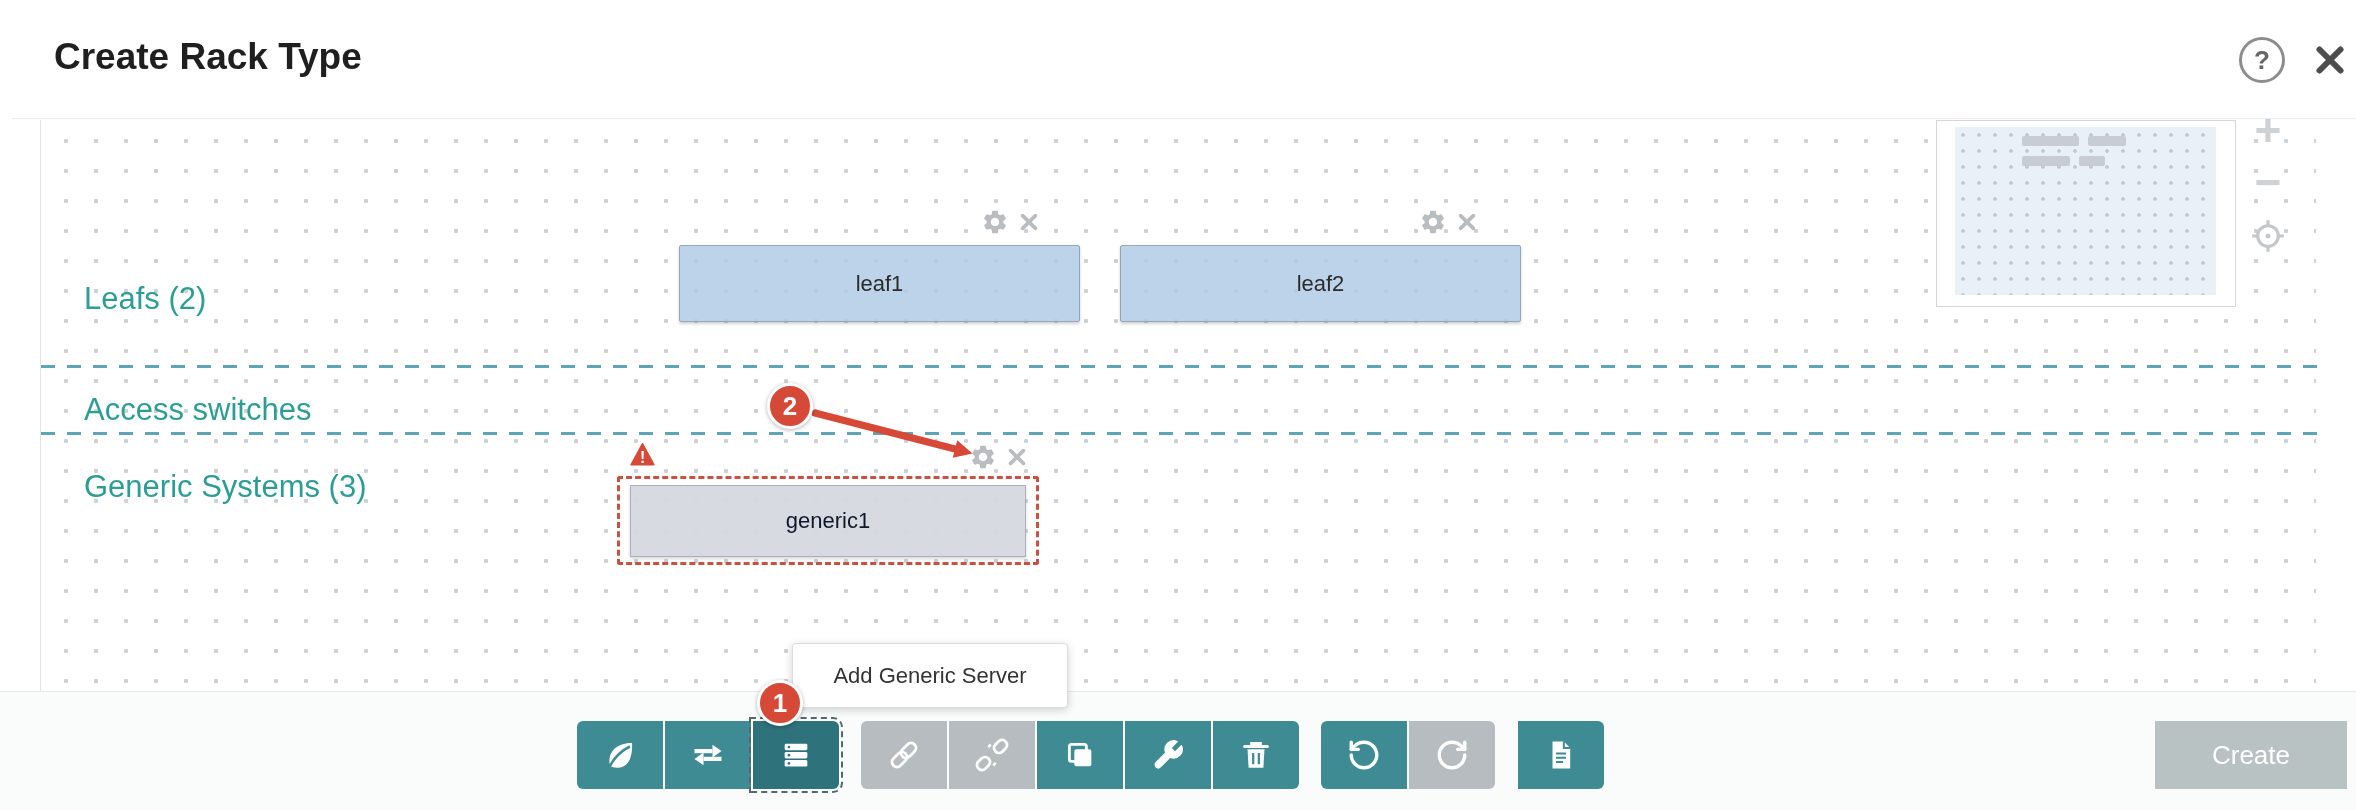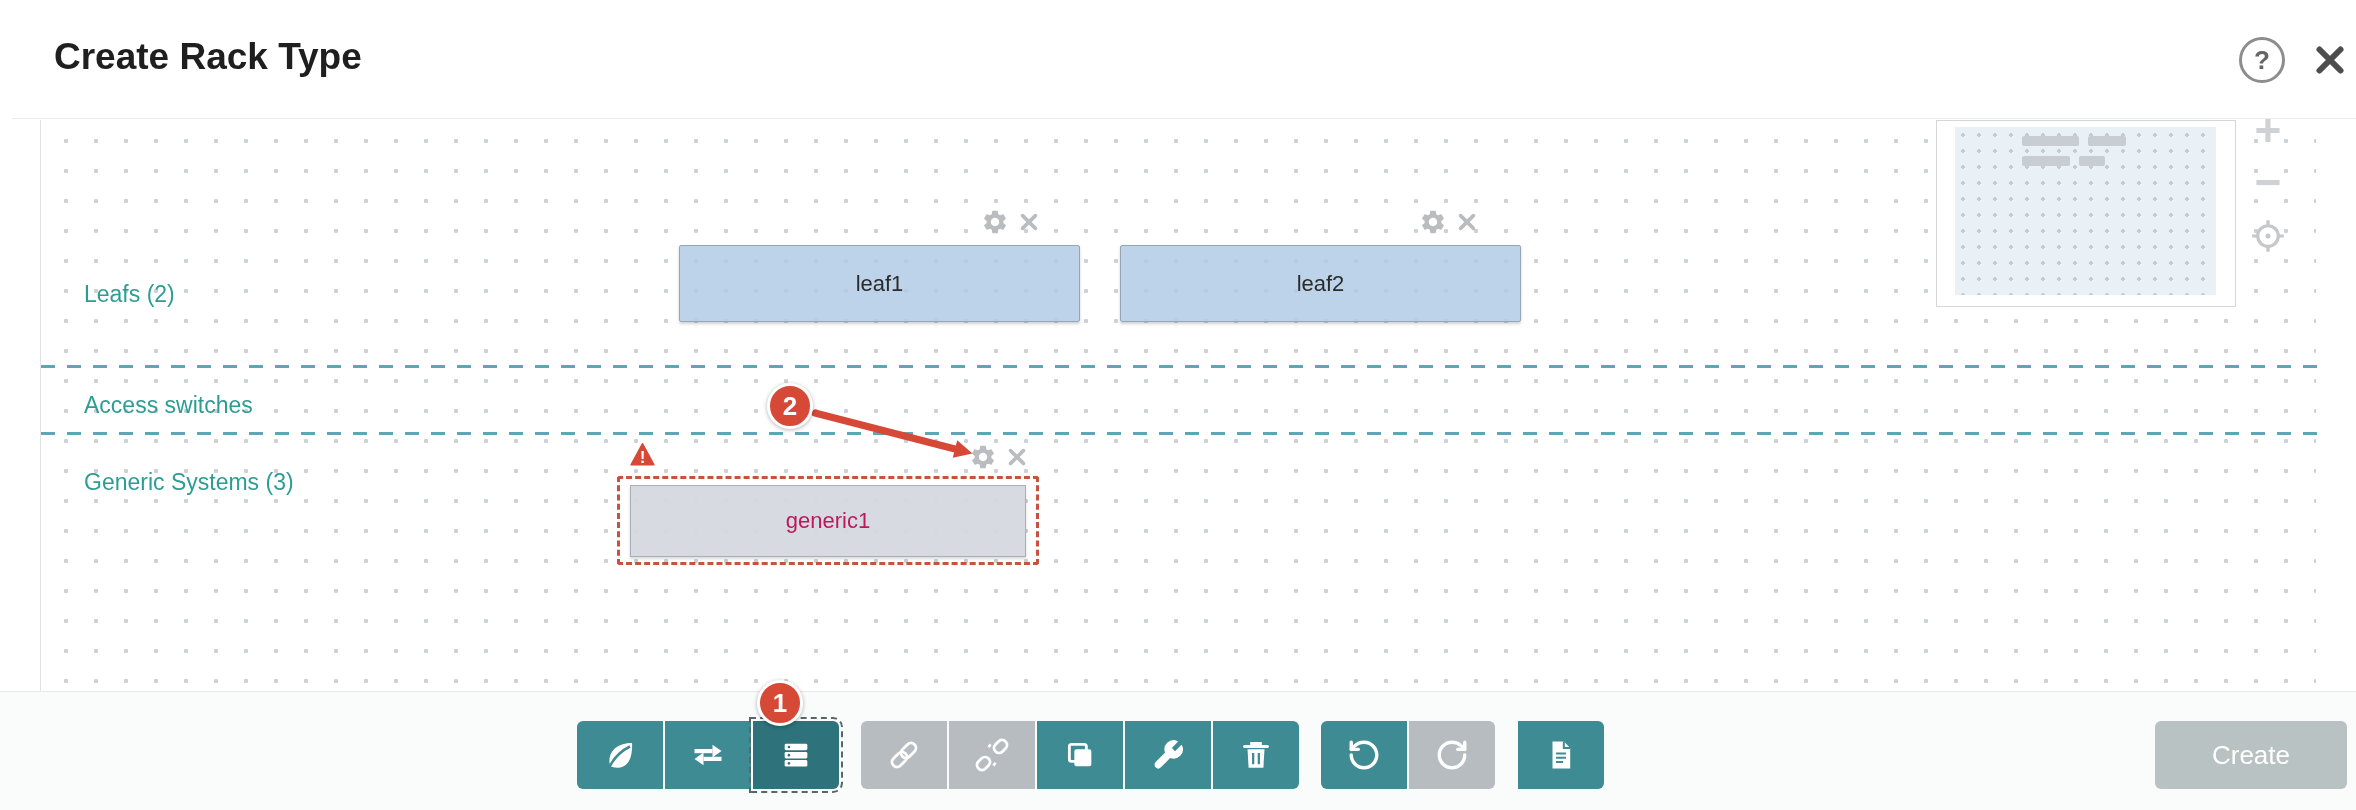--- a/index.html
+++ b/index.html
@@ -14,37 +14,37 @@
               border:3px solid #8d8d8d; background:#fff; color:#666; font-size:26px; font-weight:700;
               display:flex; align-items:center; justify-content:center; cursor:pointer; }
   .close-btn { position:absolute; left:2297px; top:39px; width:42px; height:42px; background:none; border:none;
                display:flex; align-items:center; justify-content:center; cursor:pointer; }
 
   
   .canvas { position:absolute; left:40px; top:120px; width:2276px; height:571px; background-color:#fff;
             background-image:radial-gradient(circle, #ccd1d6 2px, transparent 2.4px);
             background-size:30px 30px; background-position:10px 6px;
             border-left:1px solid #e3e3e3; z-index:1; }
-  .section-label { position:absolute; font-size:23px; color:#2d9d93; white-space:nowrap; }
+  .section-label { position:absolute; font-size:31px; color:#2d9d93; white-space:nowrap; }
   .dash-line { position:absolute; left:0; width:2276px; height:3px;
                background:repeating-linear-gradient(90deg, #4295aa 0 14px, transparent 14px 26px); opacity:.85; }
 
   .node { position:absolute; display:flex; align-items:center; justify-content:center;
           font-size:22px; color:#2b2b2b; border-radius:2px; cursor:pointer; }
   .node-leaf { width:401px; height:77px; background:rgba(177,203,229,0.85); border:1px solid #97a6b7;
                box-shadow:0 2px 3px rgba(0,0,0,0.18); }
   .node-actions { position:absolute; display:flex; align-items:center; gap:9px; }
   .icon-btn { display:flex; align-items:center; justify-content:center; cursor:pointer; }
 
   .generic-outer { position:absolute; left:576px; top:356px; width:422px; height:89px;
                    border:3px dashed #c75242; border-radius:3px; display:flex; align-items:center;
                    justify-content:center; padding:5px 10px; }
   .generic-inner { width:100%; height:72px; background:rgba(213,216,222,0.95); border:1px solid #aab0b8;
                    box-shadow:0 2px 3px rgba(0,0,0,0.15); display:flex; align-items:center;
-                   justify-content:center; font-size:22px; color:#be185d; cursor:pointer; }
+                   justify-content:center; font-size:22px; color:#0f172a; cursor:pointer; }
   .warning { position:absolute; left:588px; top:321px; }
 
   
   .minimap { position:absolute; left:1936px; top:120px; width:300px; height:187px; background:#fff;
              border:1px solid #d6d6d6; z-index:6; cursor:pointer; }
   .minimap-view { position:absolute; left:18px; top:6px; width:261px; height:168px; background-color:#e9f1f6;
                   background-image:radial-gradient(circle, #c3ccd3 1.6px, transparent 1.9px);
                   background-size:16px 16px; }
   .mini-bar { position:absolute; height:10px; background:#c7cdd3; border-radius:2px; }
   .zoom-btn { position:absolute; left:2244px; width:48px; height:48px; display:flex; align-items:center;
@@ -55,21 +55,21 @@
   .bottom-strip { position:absolute; left:0; top:691px; width:2356px; height:119px; background:#fafbfb;
                   border-top:1px solid #e8e8e8; z-index:2; }
   .tb-group { position:absolute; top:721px; display:flex; gap:2px; z-index:10; }
   .tb-btn { width:86px; height:68px; background:#3e8b94; border:none; display:flex; align-items:center;
             justify-content:center; cursor:pointer; padding:0; }
   .tb-group .tb-btn:first-child { border-radius:6px 0 0 6px; }
   .tb-group .tb-btn:last-child { border-radius:0 6px 6px 0; }
   .tb-btn.disabled { background:#b6bcbf; cursor:default; }
   .tb-btn.active { background:#2e727b; outline:2px dashed #55666d; outline-offset:2px; }
   .create-btn { position:absolute; left:2155px; top:721px; width:192px; height:68px; background:#b9c2c2;
-                color:#fff; font-size:26px; border:none; border-radius:6px; cursor:default; z-index:10; }
+                color:#fff; font-size:26px; border:none; border-radius:0; cursor:default; z-index:10; }
 
   
   .step-badge { position:absolute; width:46px; height:46px; border-radius:50%; background:#d64937;
                 border:3px solid #fff; color:#fff; font-size:26px; font-weight:700; display:flex;
                 align-items:center; justify-content:center; box-shadow:0 1px 4px rgba(0,0,0,0.3); z-index:40; }
   .arrow-svg { position:absolute; z-index:35; }
 
   
   .tooltip { position:absolute; left:792px; top:643px; width:276px; height:65px; background:#fff;
              border:1px solid #dcdcdc; border-radius:4px; box-shadow:0 2px 8px rgba(0,0,0,0.18);
@@ -288,14 +288,17 @@
     <span>2</span>
   </div>
   <svg class="arrow-svg" style="left:805px; top:405px;" width="200" height="60">
     <line x1="10" y1="8" x2="150" y2="44" stroke="#d64937" stroke-width="7" stroke-linecap="round"></line>
     <polygon points="0,-9 18,0 0,9" transform="translate(150,44) rotate(14.4)" fill="#d64937"></polygon>
   </svg>
   <div class="step-badge" style="left:757px; top:680px;">
     <span>1</span>
   </div>
 
+  <div class="tooltip">
+    <span>Add Generic Server</span>
+  </div>
 
 </div>
 
 </body></html>

